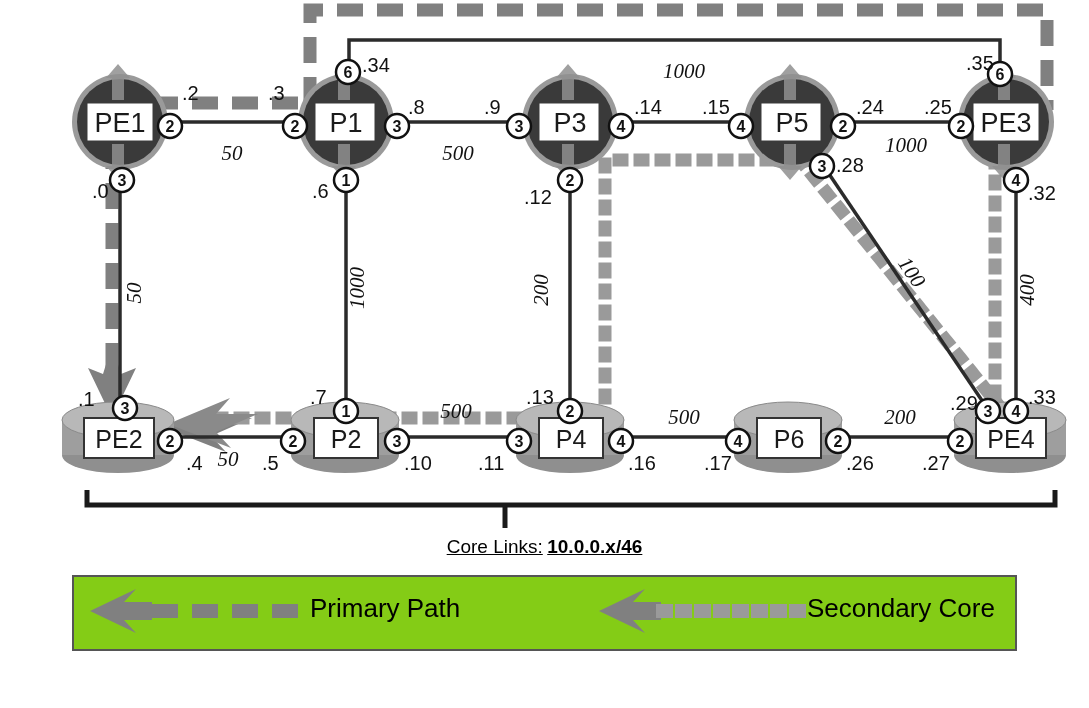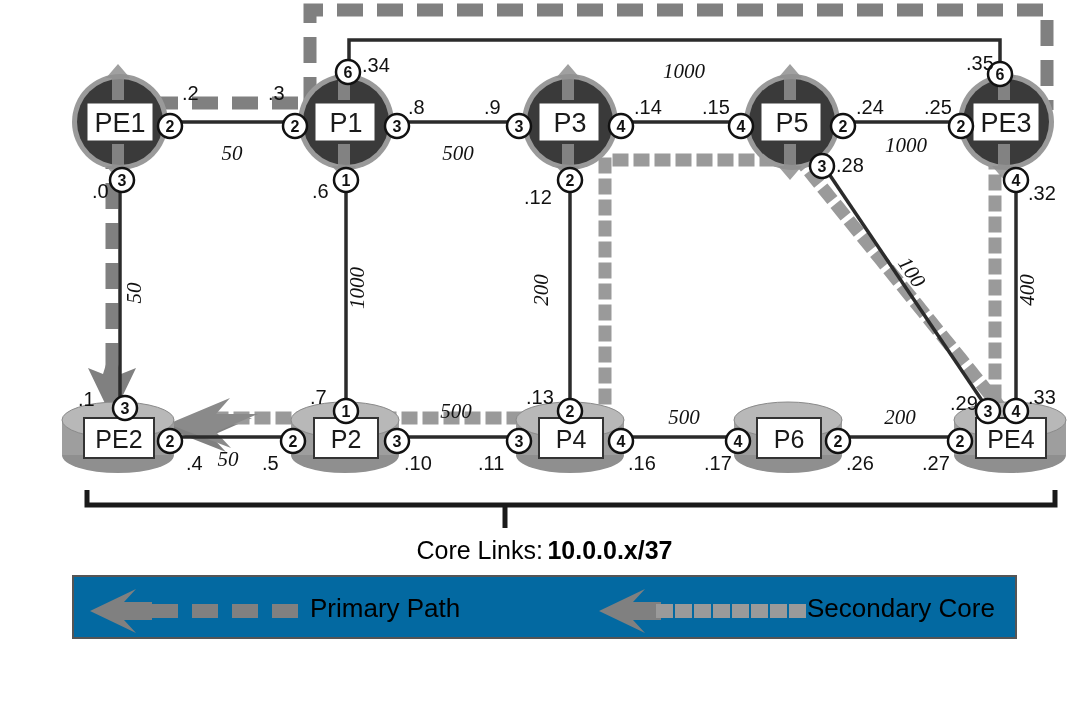--- a/index.html
+++ b/index.html
@@ -24,21 +24,21 @@
     font-family:"Liberation Sans", sans-serif;
     font-size:16px;font-weight:bold;fill:#111111;
     text-anchor:middle;dominant-baseline:central;
   }
   .metric{
     font-family:"Liberation Serif", serif;
     font-style:italic;font-size:21px;fill:#111111;text-anchor:middle;
   }
   .corelabel{
     font-family:"Liberation Sans", sans-serif;
-    font-size:25px;fill:#111111;
+    font-size:19px;fill:#111111;text-decoration:underline;
   }
   .legtext{
     font-family:"Liberation Sans", sans-serif;
     font-size:26px;fill:#1a1a1a;
   }
 </style>
 </head>
 <body>
 
 <div id="stage">
@@ -317,25 +317,25 @@
 
     <g stroke="#1a1a1a" stroke-width="5" fill="none" stroke-linecap="butt">
       <path d="M87,490 L87,505 L505,505"></path>
       <path d="M505,505 L1055,505 L1055,490"></path>
       <path d="M505,505 L505,528"></path>
     </g>
   </svg>
 
   <div style="position:absolute;left:0;top:536px;width:1089px;text-align:center;">
     <span class="corelabel">Core Links:</span>
-    <span class="corelabel" style="font-weight:bold;">10.0.0.x/37</span>
+    <span class="corelabel" style="font-weight:bold;">10.0.0.x/46</span>
   </div>
 
-  <div style="position:absolute;left:72px;top:575px;width:945px;height:64px;
-              background:#0369a1;border:2px solid #555555;box-sizing:border-box;text-decoration:underline;">
+  <div style="position:absolute;left:72px;top:575px;width:945px;height:76px;
+              background:#84cc16;border:2px solid #555555;box-sizing:border-box;text-decoration:underline;">
     <svg width="941" height="68" viewBox="0 0 941 68">
       <g fill="#808080">
         <path d="M16,34 L62,12 L50,25 L78,25 L78,43 L50,43 L62,56 Z"></path>
       </g>
       <line x1="78" y1="34" x2="232" y2="34" stroke="#808080" stroke-width="14" stroke-dasharray="26 14"></line>
 
       <g fill="#808080">
         <path d="M525,34 L571,12 L559,25 L587,25 L587,43 L559,43 L571,56 Z"></path>
       </g>
       <line x1="589" y1="34" x2="727" y2="34" stroke="#9a9a9a" stroke-width="14" stroke-dasharray="3 16" stroke-linecap="square"></line>

